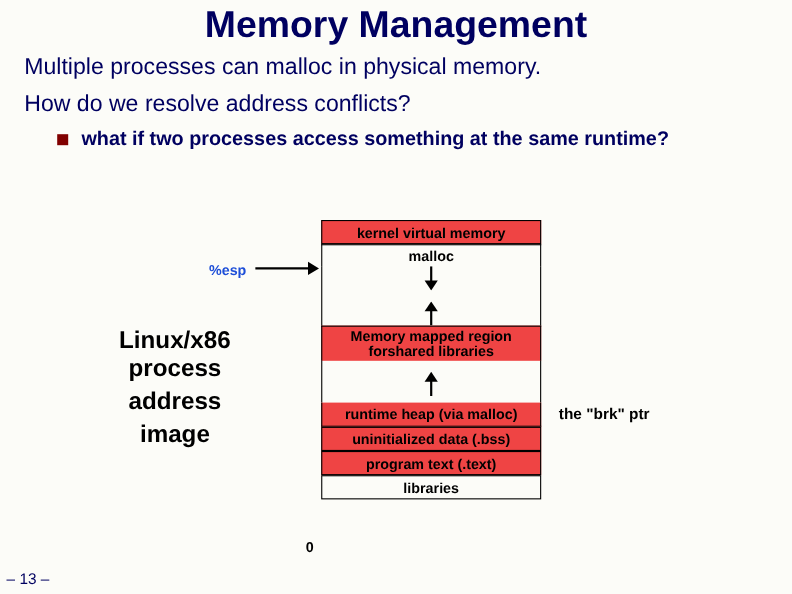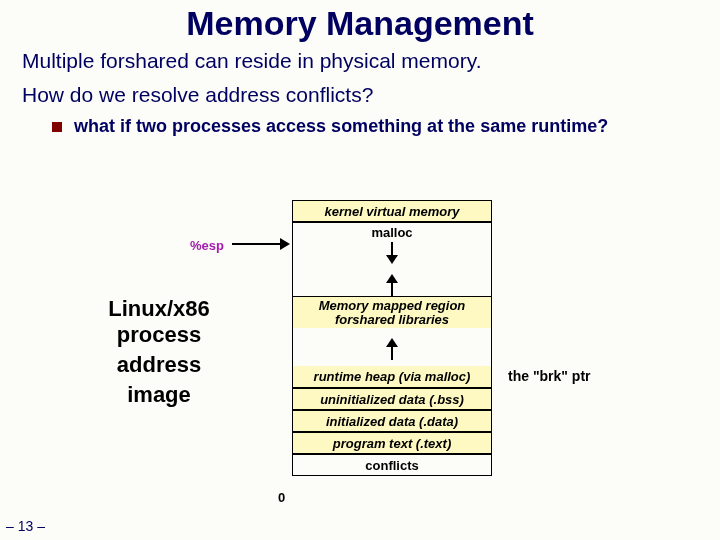--- a/index.html
+++ b/index.html
@@ -55,21 +55,21 @@
     height: 330px;
   }
 
   .esp-label {
     position: absolute;
     left: 190px;
     top: 38px;
     font-family: Arial, Helvetica, sans-serif;
     font-size: 13px;
     font-weight: bold;
-    color: #a21caf;
+    color: #1d4ed8;
   }
   .esp-arrow {
     position: absolute;
     left: 232px;
     top: 36px;
     width: 58px;
     height: 16px;
   }
 
   .side-title {
@@ -100,21 +100,21 @@
     border: 1px solid #000;
     width: 200px;
     text-align: center;
     font-size: 13px;
     color: #000;
     display: flex;
     align-items: center;
     justify-content: center;
     font-weight: bold;
   }
-  .grey { background: #fef9c3; font-style: italic; }
+  .grey { background: #ef4444; }
   .half { border-top: none; }
   .no-bottom { border-bottom: none; }
   .tight { line-height: 1.05; padding: 1px 0;}
 
   .gap {
     box-sizing: border-box;
     width: 200px;
     border-left: 1px solid #000;
     border-right: 1px solid #000;
     display: flex;
@@ -152,21 +152,21 @@
     bottom: 6px;
     font-family: Arial, Helvetica, sans-serif;
     font-size: 14px;
     color: #000060;
   }
 </style>
 </head>
 <body>
 
 <div class="title">Memory Management</div>
-<div class="line1">Multiple forshared can reside in physical memory.</div>
+<div class="line1">Multiple processes can malloc in physical memory.</div>
 <div class="line2">How do we resolve address conflicts?</div>
 
 <div class="bullet-row">
   <div class="bullet-sq"></div>
   <div class="bullet-text">what if two processes access something at the same runtime?</div>
 </div>
 
 <div class="diagram-area">
 
   <div class="esp-label">%esp</div>
@@ -205,20 +205,19 @@
     <div class="gap" style="height:38px;justify-content:flex-start">
       <div style="height:10px"></div>
       <svg width="14" height="22">
           <polygon points="1,9 13,9 7,0" fill="#000"></polygon>
           <line x1="7" y1="8" x2="7" y2="22" stroke="#000" stroke-width="2"></line>
         </svg>
     </div>
 
     <div class="cell grey half" style="height:22px">runtime heap (via malloc)</div>
     <div class="cell grey" style="height:22px">uninitialized data (.bss)</div>
-    <div class="cell grey" style="height:22px">initialized data (.data)</div>
     <div class="cell grey" style="height:22px">program text (.text)</div>
-    <div class="cell" style="height:22px">conflicts</div>
+    <div class="cell" style="height:22px">libraries</div>
   </div>
 
 </div>
 
 <div class="page-num">– 13 –</div>
 
 </body></html>

